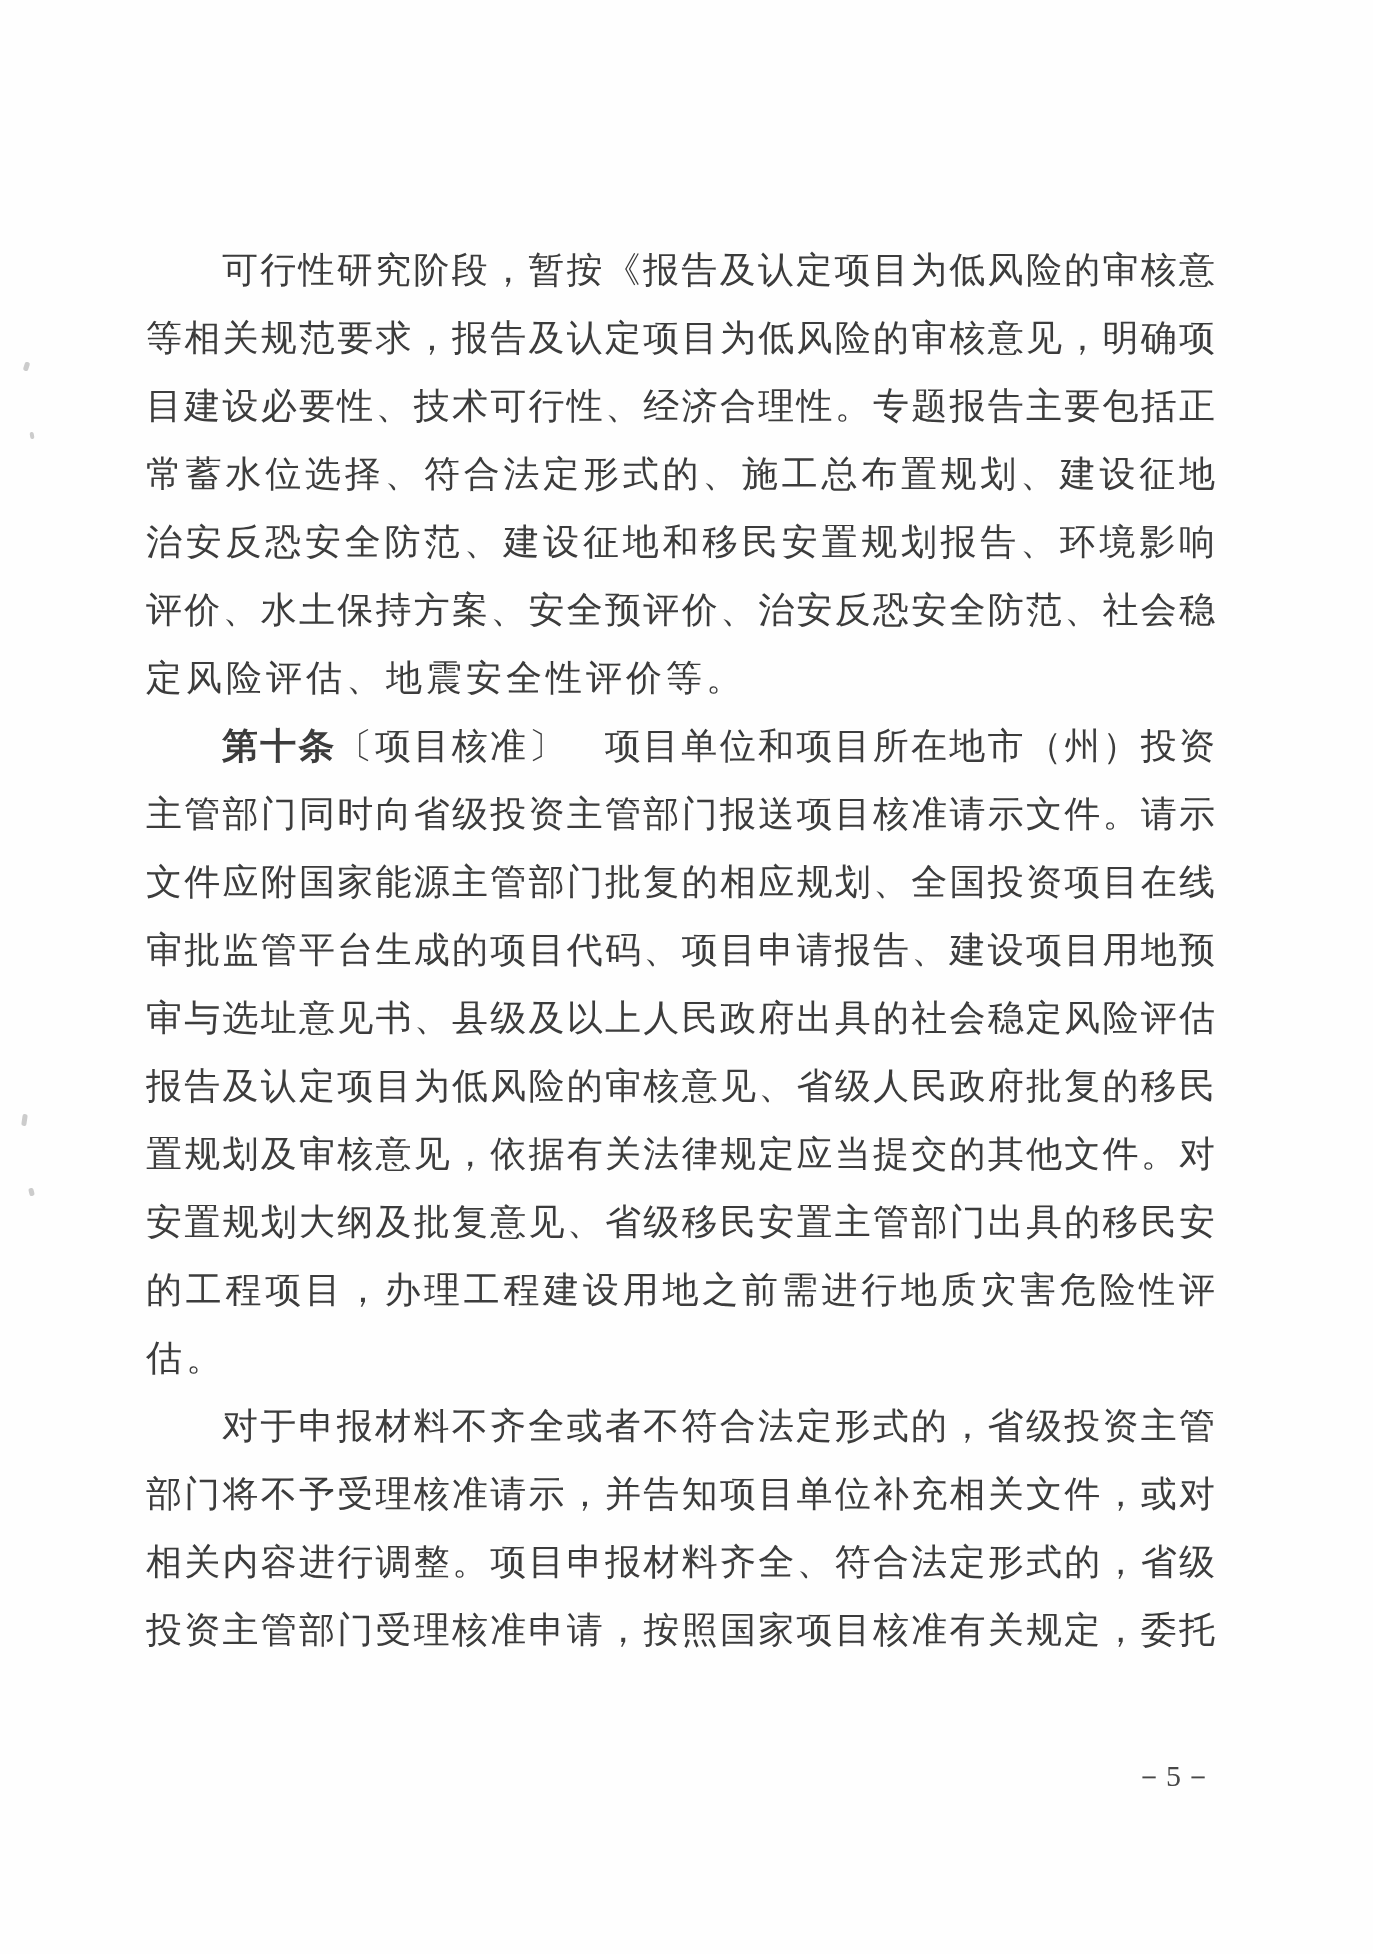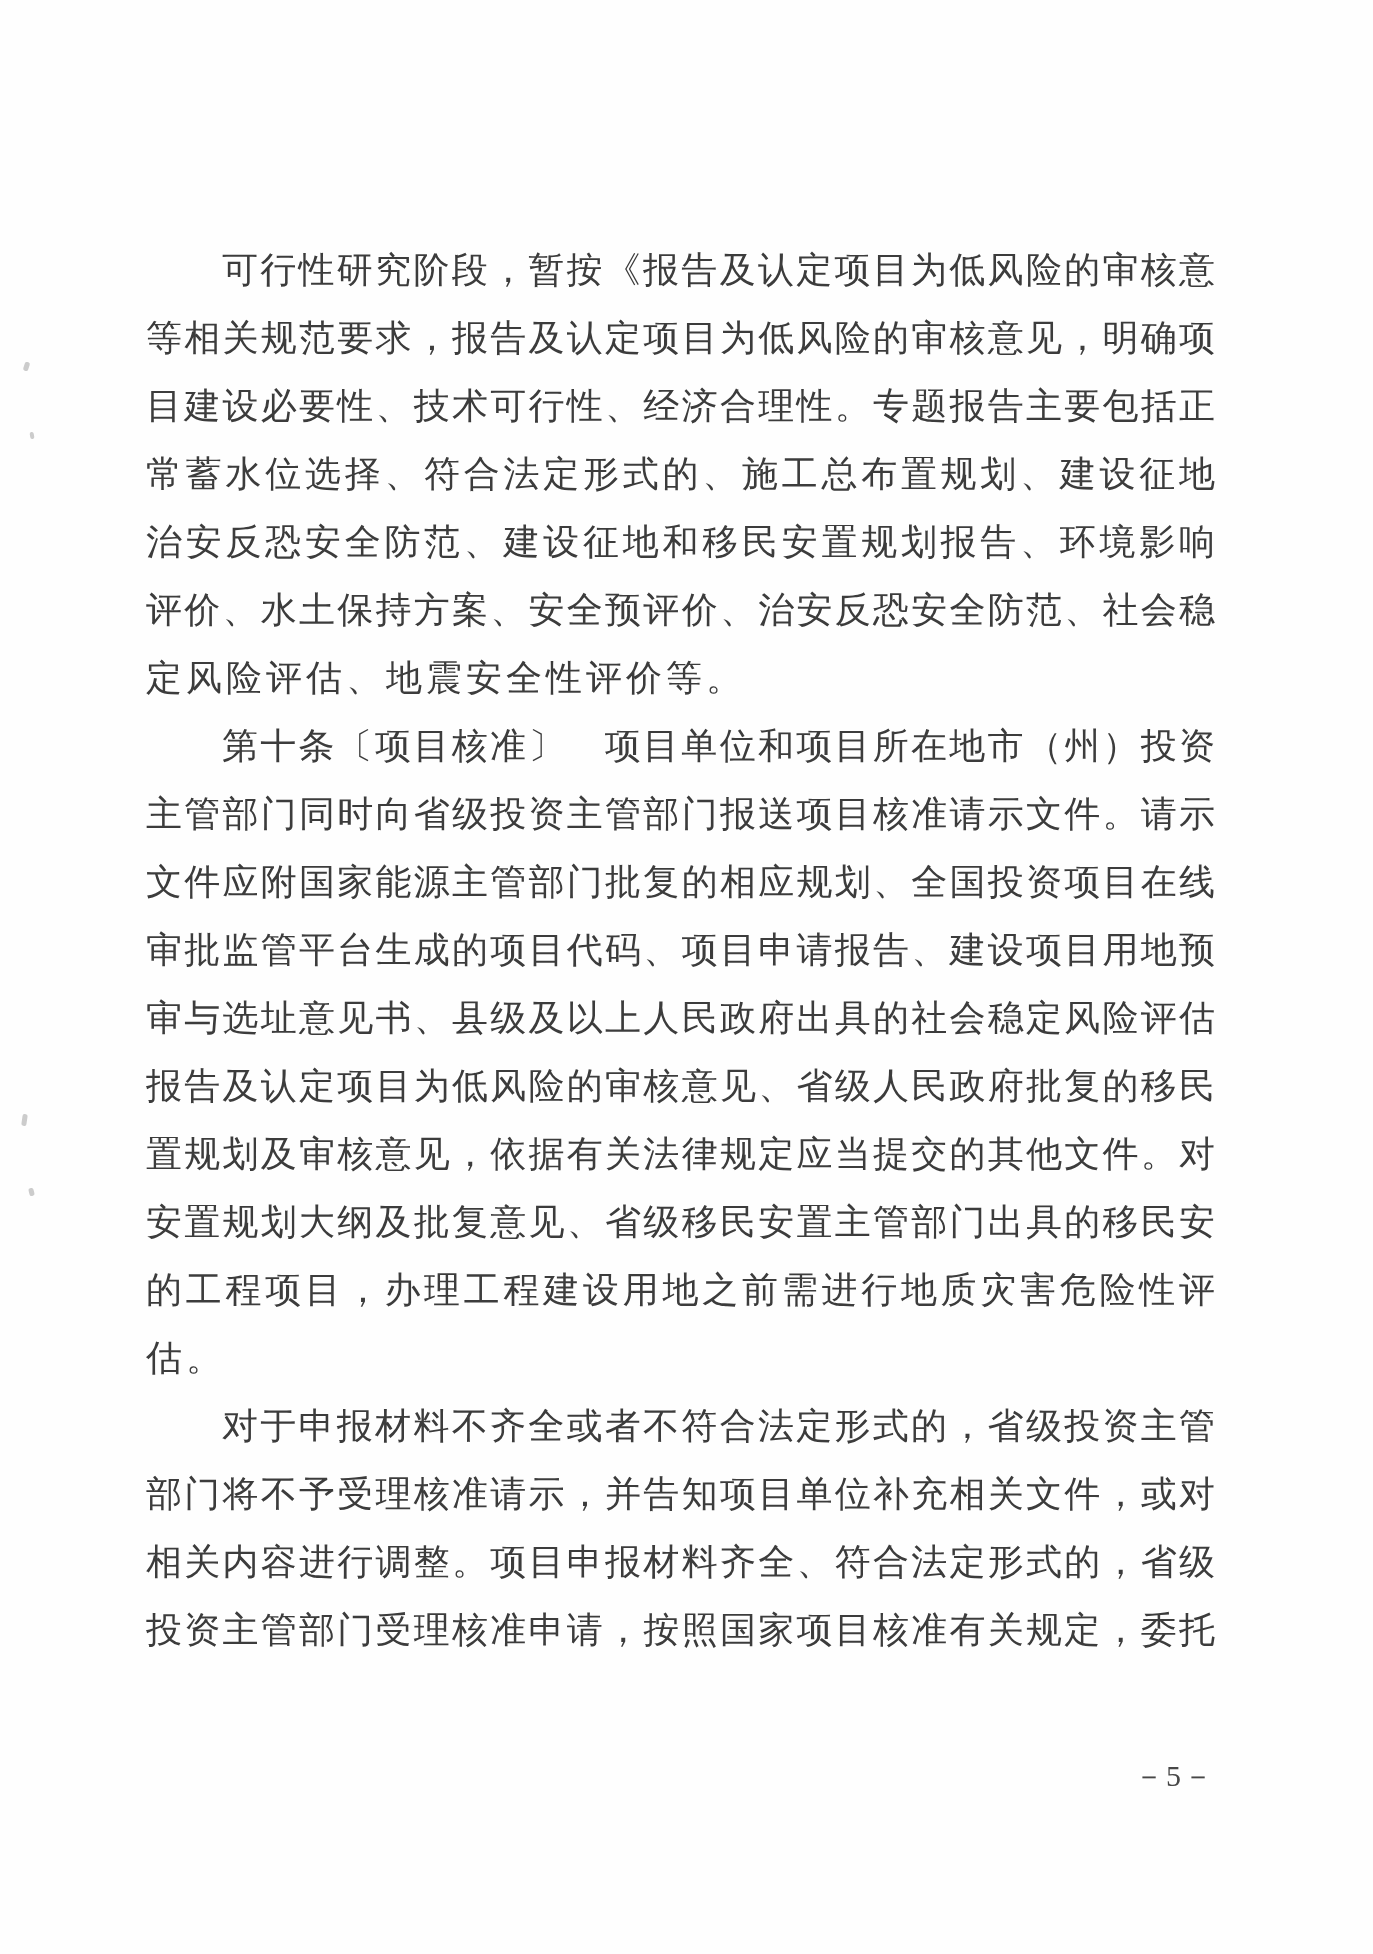--- a/index.html
+++ b/index.html
@@ -30,21 +30,21 @@
   }
   .line.natural{
     text-align:center;
     text-align-last:left;
     letter-spacing:4px;
   }
   .line.indent{
     text-indent:76px;
   }
   .seg-bold{
-    font-weight:400;
+    font-weight:700;
     font-family:"Liberation Sans","DejaVu Sans",sans-serif;
   }
   .footer{
     position:absolute;
     left:146px;
     top:1756px;
     width:1069px;
     text-align:right;
     font-size:30px;
     letter-spacing:2px;

